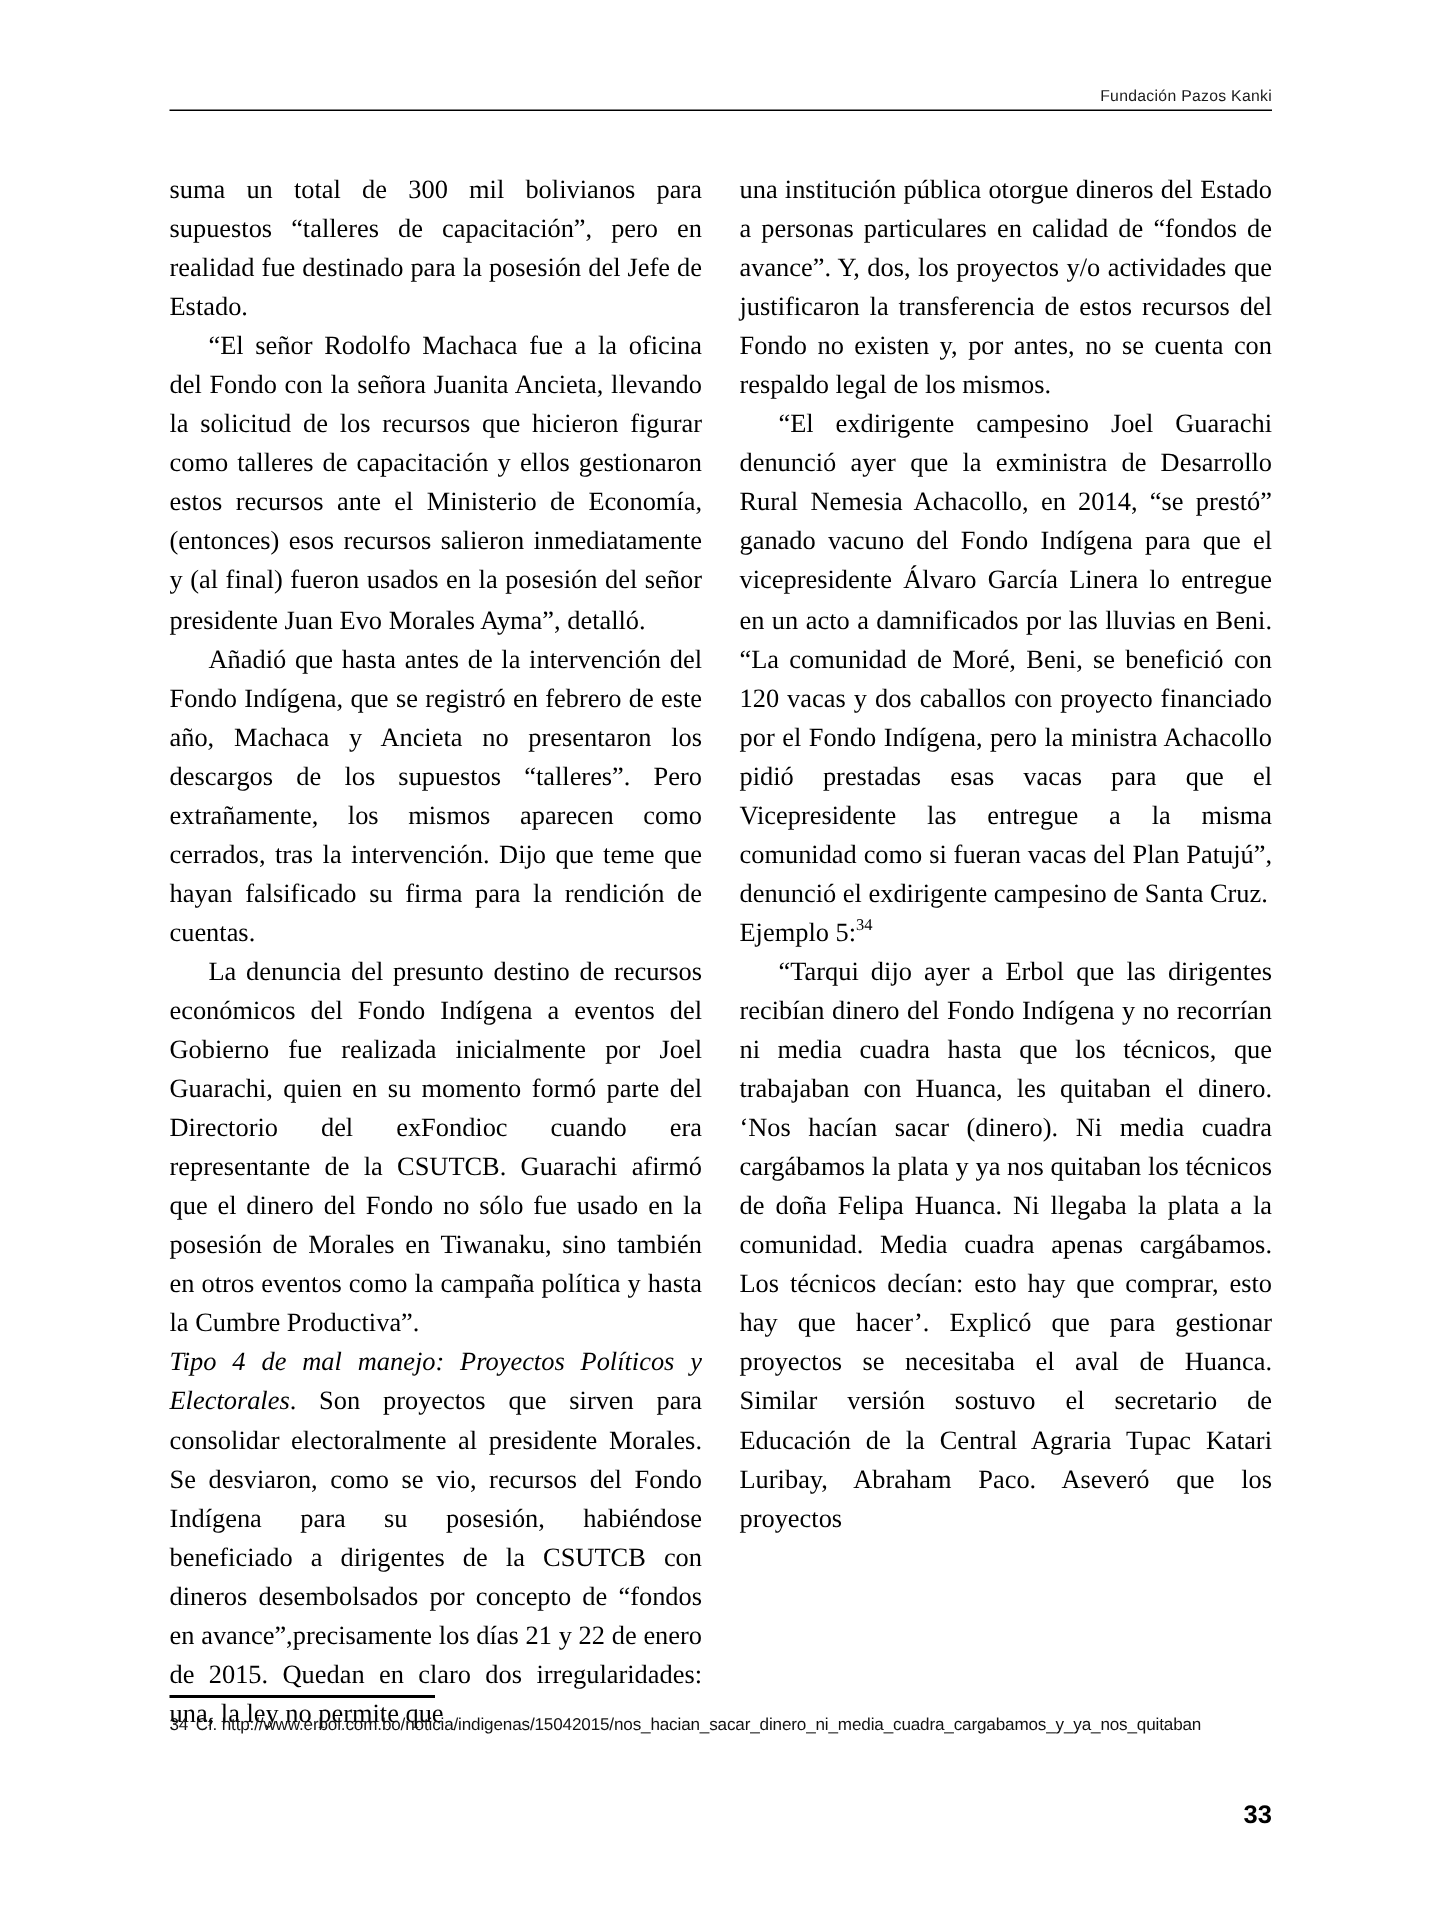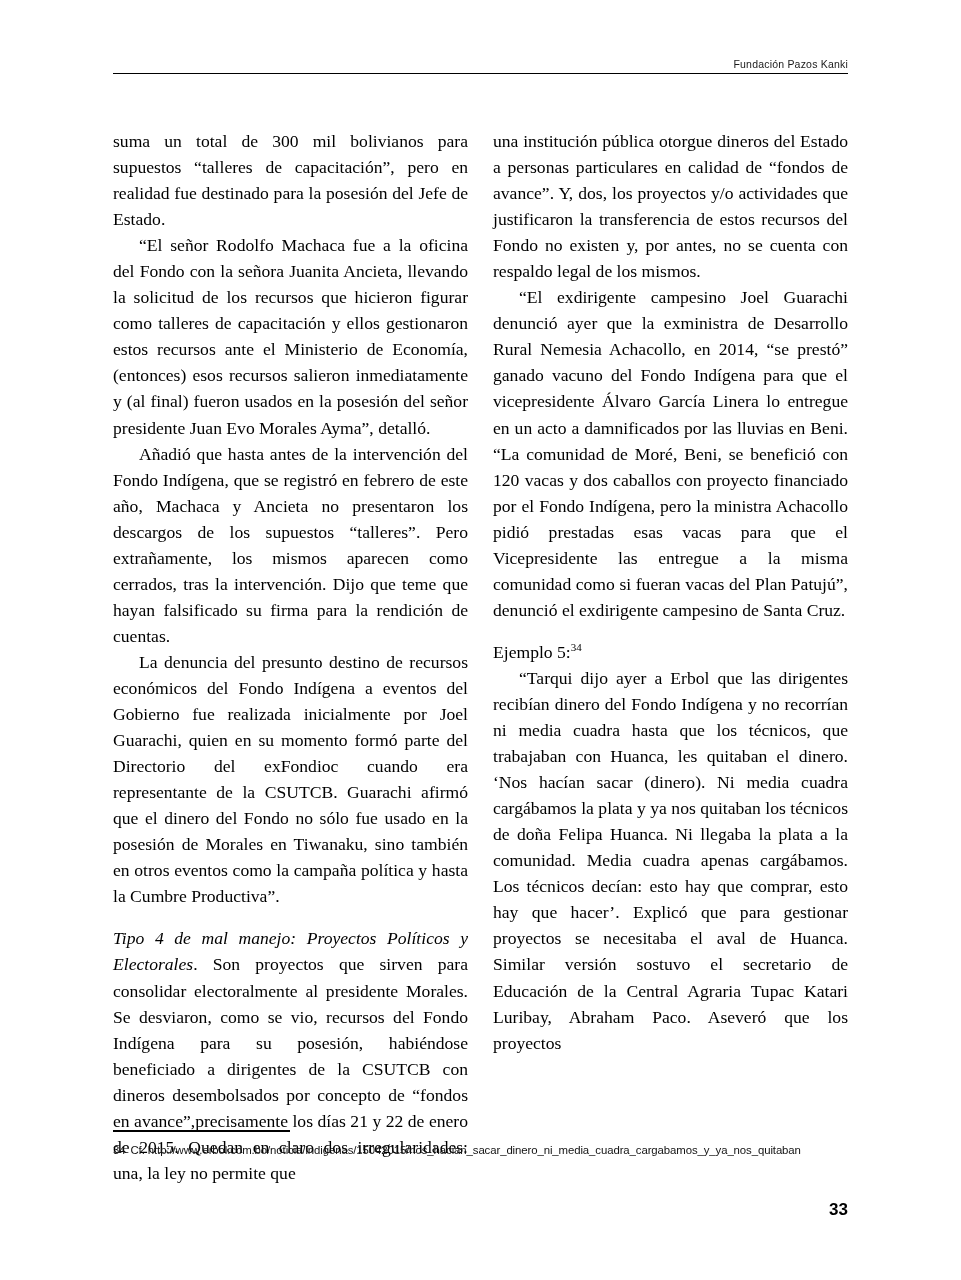--- a/index.html
+++ b/index.html
@@ -52,41 +52,41 @@
   
   .columns {
     position: absolute;
     left: 113px;
     top: 113px;
     width: 735px;
     height: 1005px;
   }
   .col {
     position: absolute;
-    top: 15px;
+    top: 0;
     width: 355px;
     height: 100%;
   }
   .col-left  { left: 0; }
   .col-right { left: 380px; }
 
   p.para {
     margin: 0;
     font-size: 17.6px;
     line-height: 26.05px;
     text-align: justify;
     text-justify: inter-word;
     text-indent: 26px;
     hyphens: none;
     word-spacing: 0px;
   }
   p.para.noindent { text-indent: 0; }
   p.para.flush    { text-indent: 0; }
   p.para.tipo     { text-indent: 0; }
-  p.para.gap-before { margin-top: 16px; }
+  p.para.gap-before { margin-top: 0; }
 
   .it { font-style: italic; }
 
   sup.fnref {
     font-size: 11px;
     vertical-align: super;
     line-height: 0;
   }
 
   

